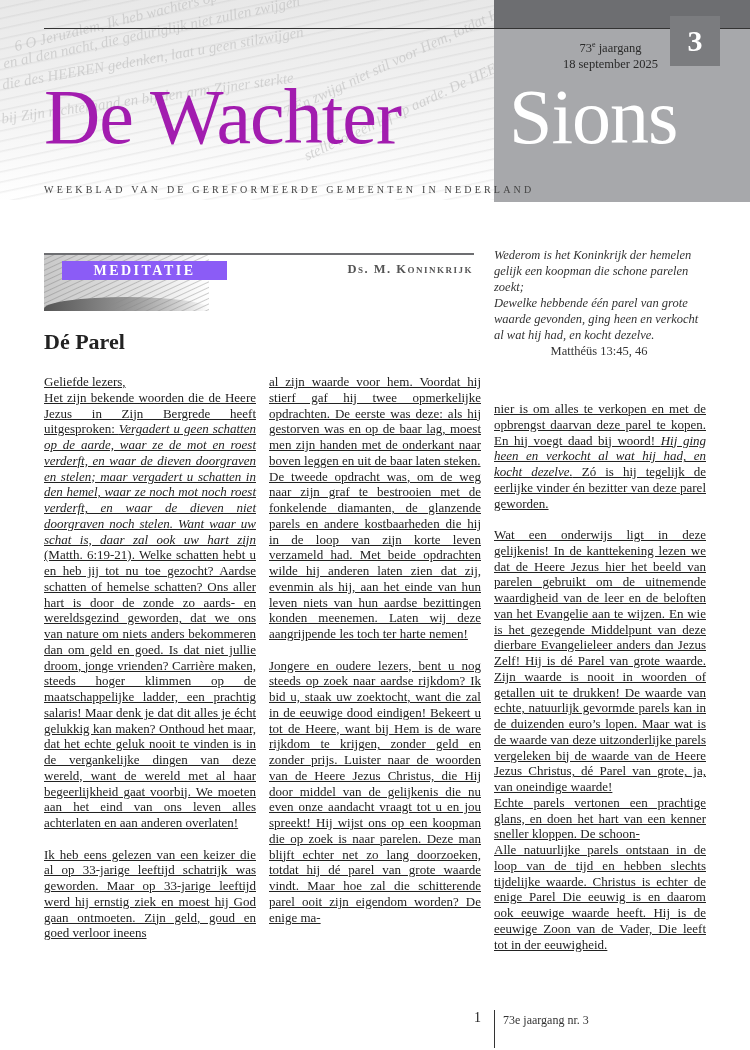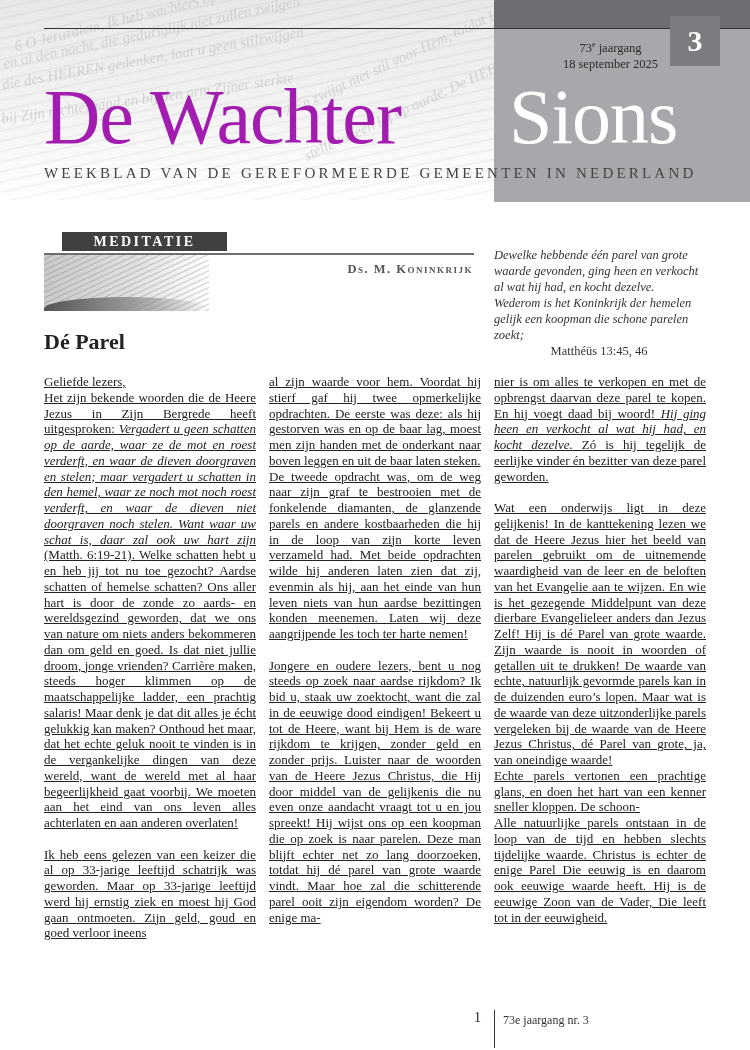--- a/index.html
+++ b/index.html
@@ -17,51 +17,51 @@
   .issue-box { position:absolute; left:670px; top:16px; width:50px; height:50px; background:#7b7c7f;
     color:#fff; font-family:"Liberation Serif", serif; font-weight:bold; font-size:30px;
     display:flex; align-items:center; justify-content:center; }
   .meta { position:absolute; right:92px; top:37px; text-align:center; font-family:"Liberation Serif", serif;
     font-size:12.5px; line-height:16px; color:#2a2a2a; }
   .meta sup { font-size:8px; }
   .title-de { position:absolute; left:44px; top:72px; font-family:"Liberation Serif", serif; font-size:78px;
     line-height:90px; color:#a21caf; letter-spacing:-1px; white-space:nowrap; }
   .title-sions { position:absolute; left:509px; top:72px; font-family:"Liberation Serif", serif; font-size:78px;
     line-height:90px; color:#ffffff; letter-spacing:-1px; white-space:nowrap; }
-  .subtitle { position:absolute; left:44px; top:165px; font-family:"Liberation Serif", serif; font-size:15px;
+  .subtitle { position:absolute; left:44px; top:184px; font-family:"Liberation Serif", serif; font-size:10px;
     letter-spacing:3.2px; color:#444; white-space:nowrap; }
 
   .section-img { position:absolute; left:44px; top:255px; width:165px; height:56px; overflow:hidden;
     background:
       repeating-linear-gradient(155deg, rgba(0,0,0,0) 0px, rgba(0,0,0,0) 3px, rgba(110,110,110,0.35) 4px, rgba(0,0,0,0) 5px),
       linear-gradient(90deg, #c9c9c9 0%, #e3e3e3 60%, #ffffff 100%); }
   .section-img::after { content:""; position:absolute; left:0; bottom:0; width:165px; height:14px;
     background:linear-gradient(90deg, #555 0%, #888 40%, rgba(255,255,255,0) 100%); border-radius:60% 60% 0 0 / 100% 100% 0 0; }
   .section-rule { position:absolute; left:44px; top:253px; width:430px; height:2px; background:#6d6e71; }
-  .section-label { position:absolute; left:62px; top:232px; width:165px; height:19px; background:#404040;
+  .section-label { position:absolute; left:62px; top:261px; width:165px; height:19px; background:#8b5cf6;
     color:#fff; font-family:"Liberation Serif", serif; font-weight:bold; font-size:14px; letter-spacing:2.5px;
     display:flex; align-items:center; justify-content:center; }
   .author { position:absolute; right:277px; top:262px; font-family:"Liberation Serif", serif; font-weight:bold;
     font-size:10px; letter-spacing:1.5px; color:#555; font-variant:small-caps; }
   .author span { font-size:12.5px; }
 
   .quote { position:absolute; left:494px; top:247px; width:210px; font-family:"Liberation Serif", serif;
     font-style:italic; font-size:12.5px; line-height:16px; color:#333; }
   .quote .ref { font-style:normal; text-align:center; display:block; }
 
   .article-title { position:absolute; left:44px; top:329px; font-family:"Liberation Serif", serif;
     font-size:22px; color:#222;font-weight:bold; }
 
   .col { position:absolute; top:374px; width:212px; font-family:"Liberation Serif", serif; font-size:13px;
     line-height:15.75px; color:#222; text-align:justify; hyphens:manual;text-decoration:underline; }
   .col p { margin:0; }
   .col p.gap { margin-top:15.75px; }
   .col1 { left:44px; }
   .col2 { left:269px; }
-  .col3 { left:494px; }
+  .col3 { left:494px;margin-top:27px; }
   .col i { font-style:italic; }
 
   .footer-page { position:absolute; left:474px; top:1010px; font-family:"Liberation Serif", serif; font-size:14px; color:#222; }
   .footer-rule { position:absolute; left:494px; top:1010px; width:1px; height:38px; background:#333; }
   .footer-text { position:absolute; left:503px; top:1013px; font-family:"Liberation Serif", serif; font-size:12px; color:#333; }
 </style>
 </head>
 <body>
 
 <div class="masthead-bg"></div>
@@ -87,22 +87,22 @@
 <div class="title-de">De Wachter</div>
 <div class="title-sions">Sions</div>
 <div class="subtitle">WEEKBLAD VAN DE GEREFORMEERDE GEMEENTEN IN NEDERLAND</div>
 
 <div class="section-rule"></div>
 <div class="section-img"></div>
 <div class="section-label">MEDITATIE</div>
 <div class="author"><span>Ds. M. </span><span>Koninkrijk</span></div>
 
 <div class="quote">
+  <div>Wederom is het Koninkrijk der hemelen gelijk een koopman die schone parelen zoekt;</div>
   <div>Dewelke hebbende één parel van grote waarde gevonden, ging heen en verkocht al wat hij had, en kocht dezelve.</div>
-  <div>Wederom is het Koninkrijk der hemelen gelijk een koopman die schone parelen zoekt;</div>
   <span class="ref">Matthéüs 13:45, 46</span>
 </div>
 
 <div class="article-title">Dé Parel</div>
 
 <div class="col col1">
   <p>Geliefde lezers,</p>
   <p><span>Het zijn bekende woorden die de Heere Jezus in Zijn Bergrede heeft uitgesproken: </span><i>Vergadert u geen schatten op de aarde, waar ze de mot en roest verderft, en waar de dieven doorgraven en stelen; maar vergadert u schatten in den hemel, waar ze noch mot noch roest verderft, en waar de dieven niet doorgraven noch stelen. Want waar uw schat is, daar zal ook uw hart zijn</i><span> (Matth. 6:19-21). Welke schatten hebt u en heb jij tot nu toe gezocht? Aardse schatten of hemelse schatten? Ons aller hart is door de zonde zo aards- en wereldsgezind geworden, dat we ons van nature om niets anders bekommeren dan om geld en goed. Is dat niet jullie droom, jonge vrienden? Carrière maken, steeds hoger klimmen op de maatschappelijke ladder, een prachtig salaris! Maar denk je dat dit alles je écht gelukkig kan maken? Onthoud het maar, dat het echte geluk nooit te vinden is in de vergankelijke dingen van deze wereld, want de wereld met al haar begeerlijkheid gaat voorbij. We moeten aan het eind van ons leven alles achterlaten en aan anderen overlaten!</span></p>
   <p class="gap">Ik heb eens gelezen van een keizer die al op 33-jarige leeftijd schatrijk was geworden. Maar op 33-jarige leeftijd werd hij ernstig ziek en moest hij God gaan ontmoeten. Zijn geld, goud en goed verloor ineens</p>
 </div>

